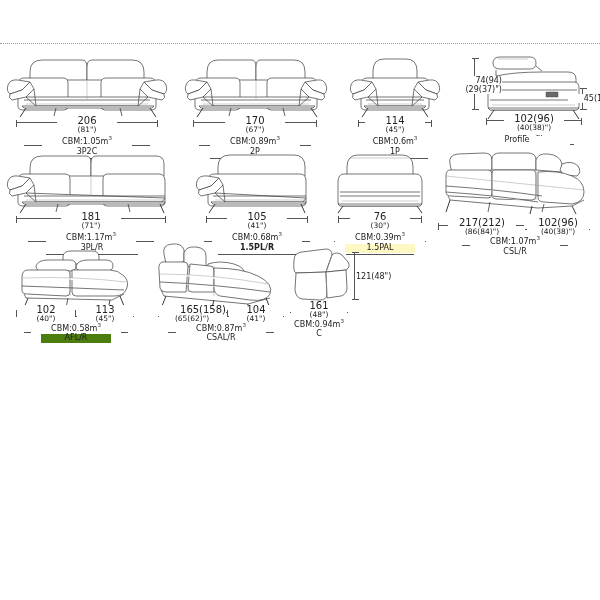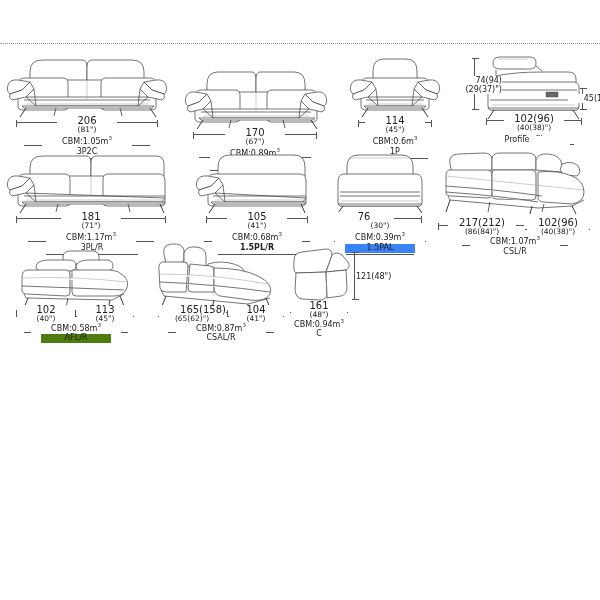--- a/index.html
+++ b/index.html
@@ -136,21 +136,21 @@
     </div>
     <div class="dimline" style="left:12px; top:72px; width:142px;"></div>
     <div class="caption cap-main" style="left:53px; top:66px; width:60px; background:#fff;">206</div>
     <div class="caption cap-inch" style="left:53px; top:76px; width:60px;">(81")</div>
     <div class="dimline notick" style="left:20px; top:95px; width:126px;"></div>
     <div class="caption cap-cbm" style="left:38px; top:86px; width:90px; background:#fff;"><span>CBM:1.05m</span><span class="sup">3</span></div>
     <div class="dimline notick" style="left:32px; top:108px; width:102px;"></div>
     <div class="caption cap-code" style="left:48px; top:98px; width:70px; background:#fff;">3P2C</div>
   </div>
 
-  <div class="item" style="left:183px; top:62px; width:145px; height:100px;">
+  <div class="item" style="left:183px; top:50px; width:145px; height:100px;">
     <div class="art">
       <svg width="145" height="68" viewBox="0 0 145 68">
         <g fill="#ffffff" stroke="#3a3a3a" stroke-width="0.7" stroke-linejoin="round">
           <path d="M24 22 Q24 10 35 10 L69 10 Q73 10 73 17 L73 30 L24 30 Z"></path>
           <path d="M73 17 Q73 10 77 10 L111 10 Q122 10 122 22 L122 30 L73 30 Z"></path>
           <path d="M18 28 Q12 28 12 35 L12 56 Q12 60 17 60 L53 60 Q57 60 57 56 L57 33 Q57 28 52 28 Z"></path>
           <path d="M89 28 Q84 28 84 33 L84 56 Q84 60 88 60 L129 60 Q134 60 134 56 L134 35 Q134 28 128 28 Z"></path>
           <path d="M12 30 Q5 29 3 35 Q1 41 5 44 L16 40 L24 32 Z"></path>
           <path d="M5 44 Q3 48 7 50 L20 47 L28 39 L24 32 L16 40 Z"></path>
           <path d="M134 30 Q141 29 143 35 Q145 41 141 44 L130 40 L122 32 Z"></path>
@@ -310,26 +310,26 @@
           <path d="M10 44 L90 44"></path>
           <path d="M10 48 L90 48"></path>
           <path d="M12 53 L88 53" stroke="#9a9a9a" stroke-width="0.5"></path>
           <path d="M8 56 L10 58 L90 58 L92 56 Z"></path>
           <path d="M13 58 L8 65" stroke-width="1"></path>
           <path d="M87 58 L92 65" stroke-width="1"></path>
         </g>
       </svg>
     </div>
     <div class="dimline" style="left:8px; top:70px; width:84px;"></div>
-    <div class="caption cap-main" style="left:4px; top:64px; width:60px; background:#fff;">76</div>
+    <div class="caption cap-main" style="left:20px; top:64px; width:60px; background:#fff;">76</div>
     <div class="caption cap-inch" style="left:20px; top:74px; width:60px;">(30")</div>
     <div class="dimline notick" style="left:4px; top:93px; width:92px;"></div>
     <div class="caption cap-cbm" style="left:5px; top:84px; width:90px; background:#fff;"><span>CBM:0.39m</span><span class="sup">3</span></div>
     <div class="dimline notick" style="left:16px; top:106px; width:68px;"></div>
-    <div class="caption cap-code" style="left:15px; top:96px; width:70px; background:#3b82f6;">1.5PAL</div>
+    <div class="caption cap-code" style="left:15px; top:96px; width:70px; background:#fef9c3;">1.5PAL</div>
   </div>
 
   <div class="item" style="left:432px; top:138px; width:166px; height:108px;">
     <div class="art" style="top:12px;">
       <svg width="166" height="66" viewBox="0 0 166 66">
         <g fill="#ffffff" stroke="#3a3a3a" stroke-width="0.7" stroke-linejoin="round">
           <path d="M18 14 Q16 5 26 4 L52 3 Q60 3 60 10 L60 20 L20 24 Z"></path>
           <path d="M60 9 Q60 3 68 3 L96 3 Q104 3 104 10 L104 20 L60 20 Z"></path>
           <path d="M104 10 Q106 3 116 4 Q128 5 130 14 L130 22 L104 20 Z"></path>
           <path d="M130 14 Q140 10 146 16 Q150 22 145 26 L132 25 L128 20 Z"></path>

